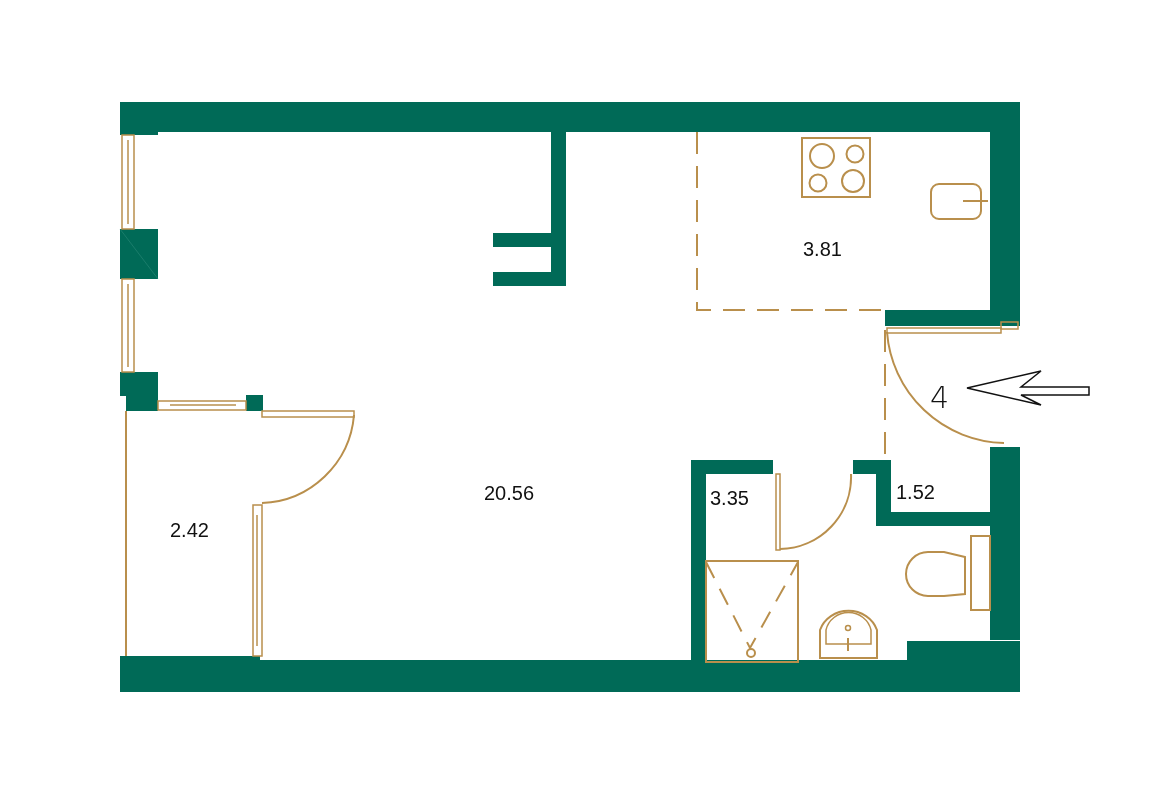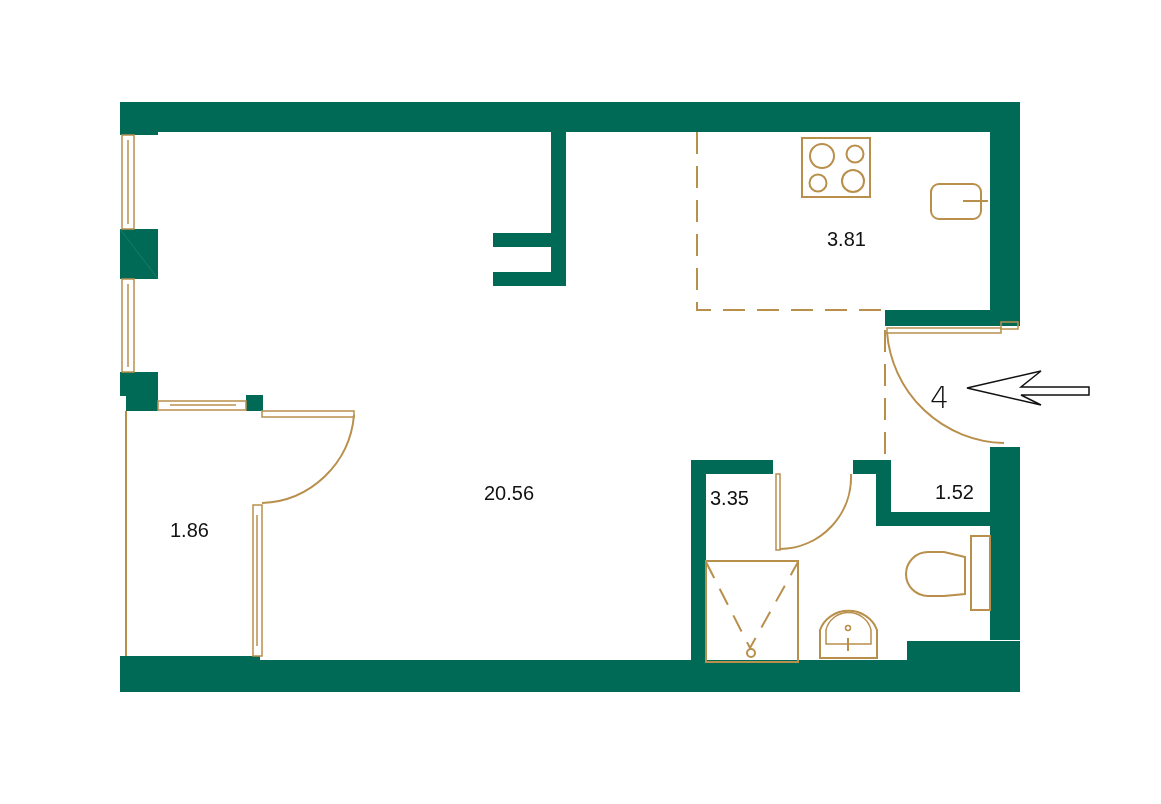--- a/index.html
+++ b/index.html
@@ -91,17 +91,17 @@
     <path class="line-thin" d="M826 644 L826 630 A 23 22 0 0 1 871 630 L871 644 Z"></path>
     <circle class="line-thin" cx="848" cy="628" r="2.5"></circle>
     <line class="line" x1="848" y1="638" x2="848" y2="651" stroke-width="3"></line>
     <rect class="line" x="971" y="536" width="19" height="74"></rect>
     <path class="line" d="M965 557 L944 552 L928 552 A 22 22 0 0 0 928 596 L944 596 L965 594 Z"></path>
     <line class="line-thin" x1="965" y1="557" x2="965" y2="594"></line>
   </g>
 </svg>
 
 <div class="label" style="left:484px; top:482px;">20.56</div>
-<div class="label" style="left:803px; top:228px;margin-left:24px;">3.81</div>
+<div class="label" style="left:803px; top:238px;">3.81</div>
 <div class="label" style="left:710px; top:487px;">3.35</div>
-<div class="label" style="left:935px; top:481px;">1.52</div>
-<div class="label" style="left:170px; top:519px;">1.86</div>
+<div class="label" style="left:896px; top:481px;">1.52</div>
+<div class="label" style="left:170px; top:519px;">2.42</div>
 <div class="apt-num" style="left:930px; top:380px;">4</div>
 
 </body></html>

